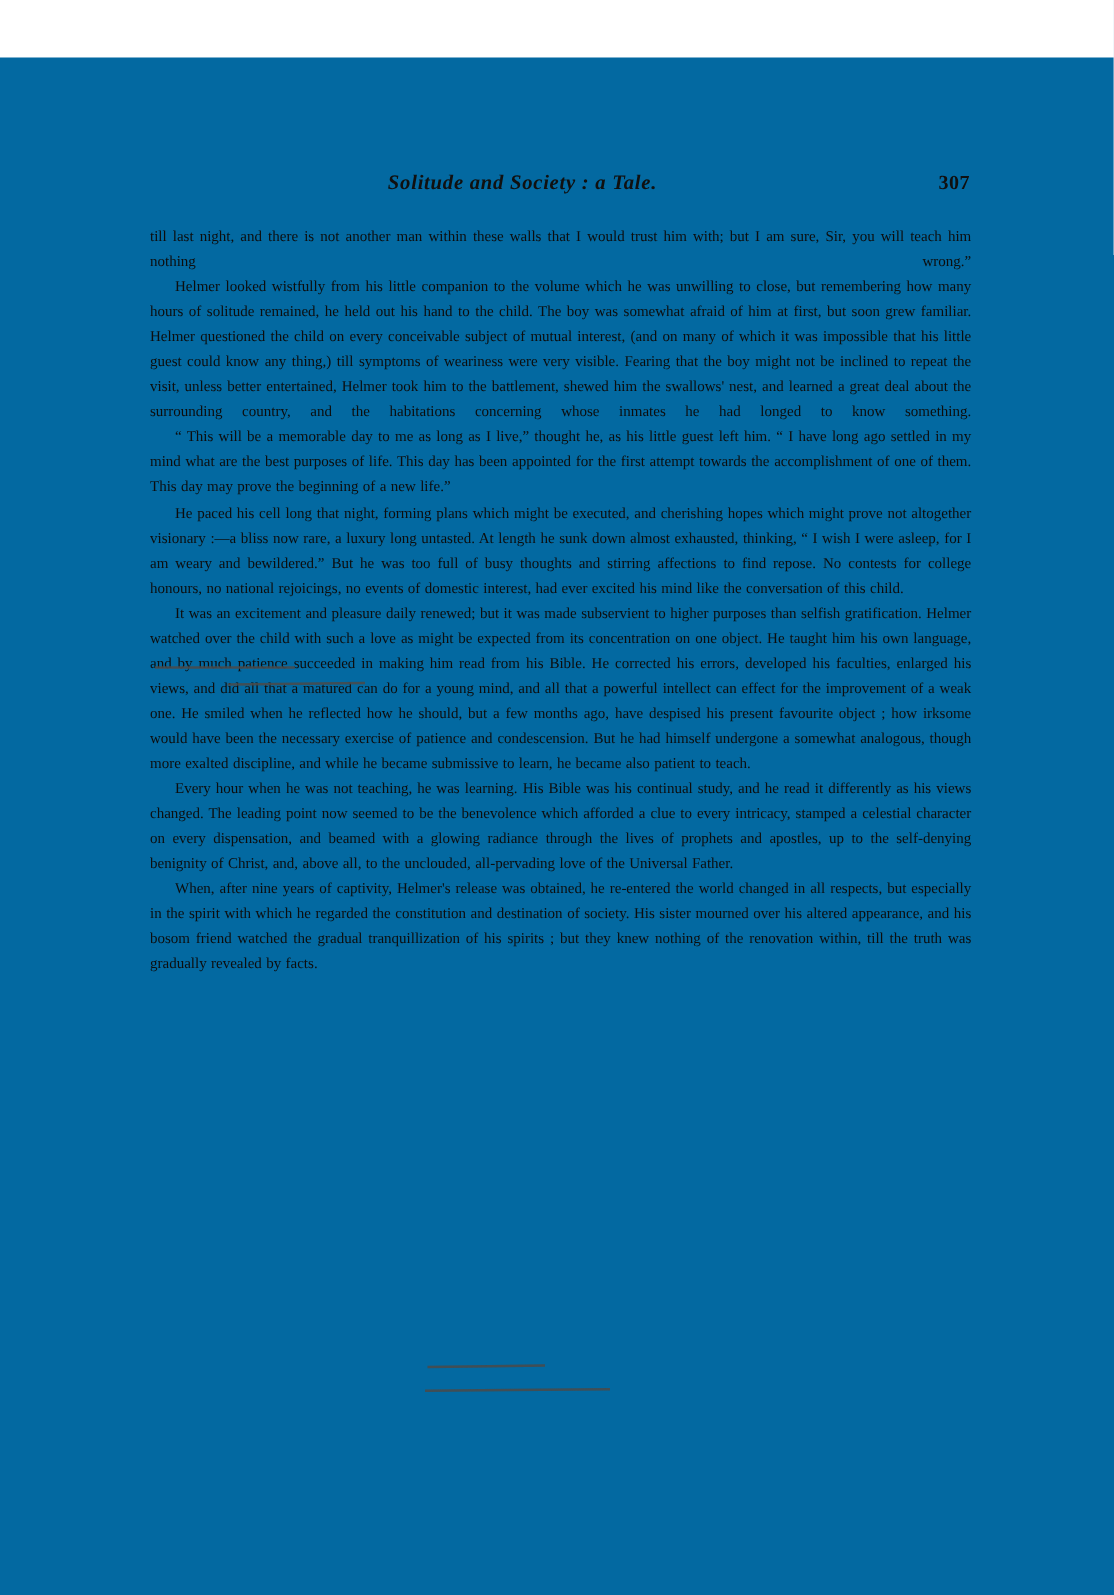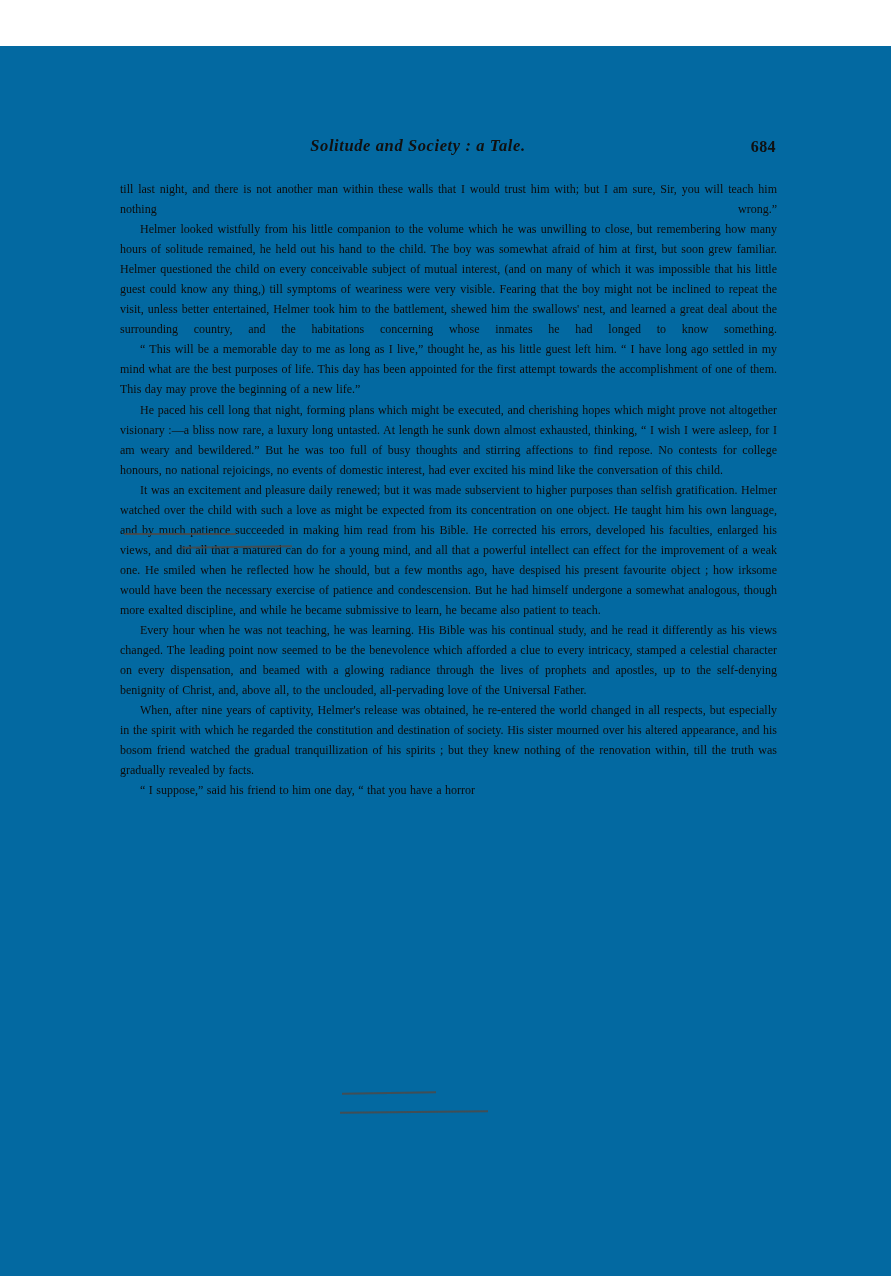--- a/index.html
+++ b/index.html
@@ -97,32 +97,31 @@
   .pencil-strike-2    { left: 340px; top: 1065px; width: 148px;
                         transform: rotate(-0.5deg); }
 </style>
 </head>
 <body>
 
 <div class="page">
 
   <div class="running-head">
     <div class="running-head-title">Solitude and Society : a Tale.</div>
-    <div class="running-head-folio">684</div>
+    <div class="running-head-folio">307</div>
   </div>
 
   <div class="textblock">
     <p class="para lastfull">till last night, and there is not another man within these walls that I would trust him with; but I am sure, Sir, you will teach him nothing wrong.”</p>
     <p class="para indent lastfull">Helmer looked wistfully from his little companion to the volume which he was unwilling to close, but remembering how many hours of solitude remained, he held out his hand to the child. The boy was somewhat afraid of him at first, but soon grew familiar. Helmer questioned the child on every conceivable subject of mutual interest, (and on many of which it was impossible that his little guest could know any thing,) till symptoms of weariness were very visible. Fearing that the boy might not be inclined to repeat the visit, unless better entertained, Helmer took him to the battlement, shewed him the swallows' nest, and learned a great deal about the surrounding country, and the habitations concerning whose inmates he had longed to know something.</p>
     <p class="para indent">“ This will be a memorable day to me as long as I live,” thought he, as his little guest left him. “ I have long ago settled in my mind what are the best purposes of life. This day has been appointed for the first attempt towards the accomplishment of one of them. This day may prove the beginning of a new life.”</p>
     <p class="para indent">He paced his cell long that night, forming plans which might be executed, and cherishing hopes which might prove not altogether visionary :—a bliss now rare, a luxury long untasted. At length he sunk down almost exhausted, thinking, “ I wish I were asleep, for I am weary and bewildered.” But he was too full of busy thoughts and stirring affections to find repose. No contests for college honours, no national rejoicings, no events of domestic interest, had ever excited his mind like the conversation of this child.</p>
     <p class="para indent">It was an excitement and pleasure daily renewed; but it was made subservient to higher purposes than selfish gratification. Helmer watched over the child with such a love as might be expected from its concentration on one object. He taught him his own language, and by much patience succeeded in making him read from his Bible. He corrected his errors, developed his faculties, enlarged his views, and did all that a matured can do for a young mind, and all that a powerful intellect can effect for the improvement of a weak one. He smiled when he reflected how he should, but a few months ago, have despised his present favourite object ; how irksome would have been the necessary exercise of patience and condescension. But he had himself undergone a somewhat analogous, though more exalted discipline, and while he became submissive to learn, he became also patient to teach.</p>
     <p class="para indent">Every hour when he was not teaching, he was learning. His Bible was his continual study, and he read it differently as his views changed. The leading point now seemed to be the benevolence which afforded a clue to every intricacy, stamped a celestial character on every dispensation, and beamed with a glowing radiance through the lives of prophets and apostles, up to the self-denying benignity of Christ, and, above all, to the unclouded, all-pervading love of the Universal Father.</p>
     <p class="para indent">When, after nine years of captivity, Helmer's release was obtained, he re-entered the world changed in all respects, but especially in the spirit with which he regarded the constitution and destination of society. His sister mourned over his altered appearance, and his bosom friend watched the gradual tranquillization of his spirits ; but they knew nothing of the renovation within, till the truth was gradually revealed by facts.</p>
-    <p class="para indent">“ I suppose,” said his friend to him one day, “ that you have a horror</p>
   </div>
 
   <div class="pencil thin pencil-underline-1"></div>
   <div class="pencil mid pencil-strike-1"></div>
   <div class="pencil thin pencil-underline-2"></div>
   <div class="pencil mid pencil-strike-2"></div>
 
 </div>
 
 </body></html>

